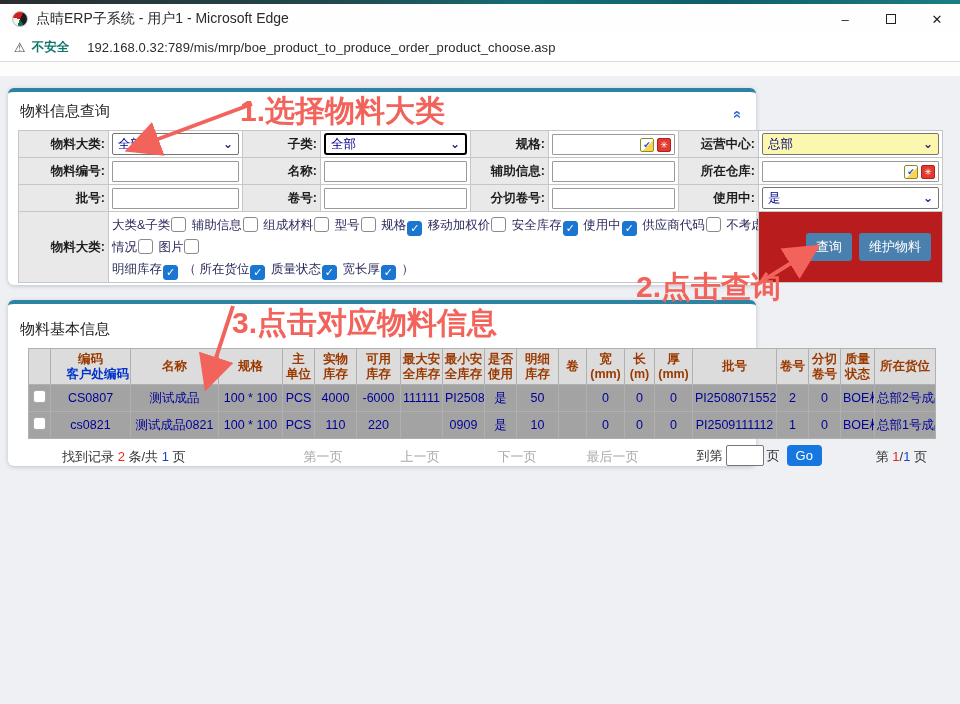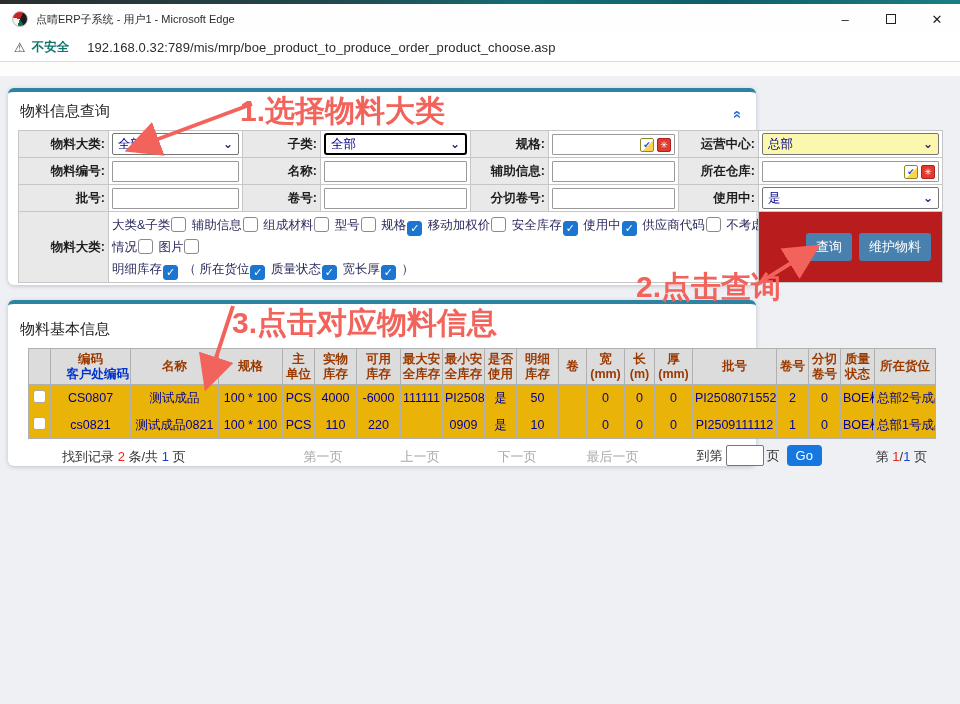--- a/index.html
+++ b/index.html
@@ -7,21 +7,21 @@
   body { font-family:"Liberation Sans","DejaVu Sans",sans-serif; background:#fff; position:relative; }
 
   
   .top-strip { position:absolute; left:0; top:0; width:960px; height:4px;
     background:linear-gradient(90deg,#2a2d2e 0%,#21494e 35%,#156e74 55%,#0f5f66 75%,#1b7d84 100%); }
   .titlebar { position:absolute; left:0; top:4px; width:960px; height:30px; background:#fefefe;
     display:flex; align-items:center; }
   .favicon { width:16px; height:16px; border-radius:50%; margin-left:12px;
     background:conic-gradient(from 200deg,#f4f4f4 0 22%, #cf1f1f 22% 52%, #1c1c1c 52% 86%, #0d6e4f 86% 100%);
     border:1px solid #bbb; }
-  .win-title { font-size:11px; color:#2b2b2b; margin-left:8px; }
+  .win-title { font-size:14px; color:#2b2b2b; margin-left:8px; }
   .win-controls { margin-left:auto; display:flex; height:30px; }
   .win-btn { width:46px; height:30px; display:flex; align-items:center; justify-content:center;
     font-size:13px; color:#222; cursor:default; }
   .win-btn .sq { width:10px; height:10px; border:1.4px solid #222; display:inline-block; }
   .urlbar { position:absolute; left:0; top:34px; width:960px; height:28px; background:#fff;
     border-bottom:1px solid #d8d8d8; display:flex; align-items:center; font-size:13px; }
   .warn-icon { margin-left:14px; font-size:13px; color:#3c3c3c; }
   .insecure { margin-left:6px; color:#0f766e; font-size:12.5px; font-weight:bold; }
   .url-text { margin-left:18px; color:#2b2b2b; letter-spacing:.1px; }
 
@@ -66,21 +66,21 @@
     background:#fff; vertical-align:-3px; margin:0 2px 0 1px; align-items:center; justify-content:center; cursor:pointer; }
   .cb.checked { background:#1b76d2; border-color:#1b76d2; }
   .cb.checked::after { content:"✓"; color:#fff; font-size:11px; font-weight:bold; line-height:1; }
 
   
   table.rtable { position:absolute; left:20px; top:44px; width:907px; border-collapse:collapse;
     table-layout:fixed; font-size:12.5px; }
   table.rtable td { border:1px solid #b0b0b0; overflow:hidden; white-space:nowrap; text-align:center; }
   .rtable .hd { background:#dcdcdc; height:36px; font-weight:bold; color:#9b3a00; line-height:15px; padding:2px 1px; }
   .rtable .hd .blue { color:#0033cc;text-align:right; }
-  .rtable .dr td { height:27px; background:#eab308; color:#000099; padding:0 2px; }
+  .rtable .dr td { height:27px; background:#a3a3a3; color:#000099; padding:0 2px; }
   .rowcb { display:inline-block; width:13px; height:13px; border:1px solid #aaa; border-radius:3px; background:#fff; }
 
   .rfooter { position:absolute; left:20px; top:134px; width:907px; height:28px; display:flex;
     align-items:flex-end; font-size:13px; color:#333; }
   .rec { margin-left:34px; white-space:nowrap; }
   .rec .red { color:#e8271b; } .rec .blu { color:#1a3fd4; }
   .pglink { color:#a9a9a9; white-space:nowrap; cursor:default; }
   .l1{margin-left:118px;} .l2{margin-left:58px;} .l3{margin-left:58px;} .l4{margin-left:50px;}
   .goto { margin-left:58px; display:flex; align-items:center; gap:3px; white-space:nowrap; }
   .goto input { width:38px; height:21px; border:1px solid #767676; border-radius:2px; }

